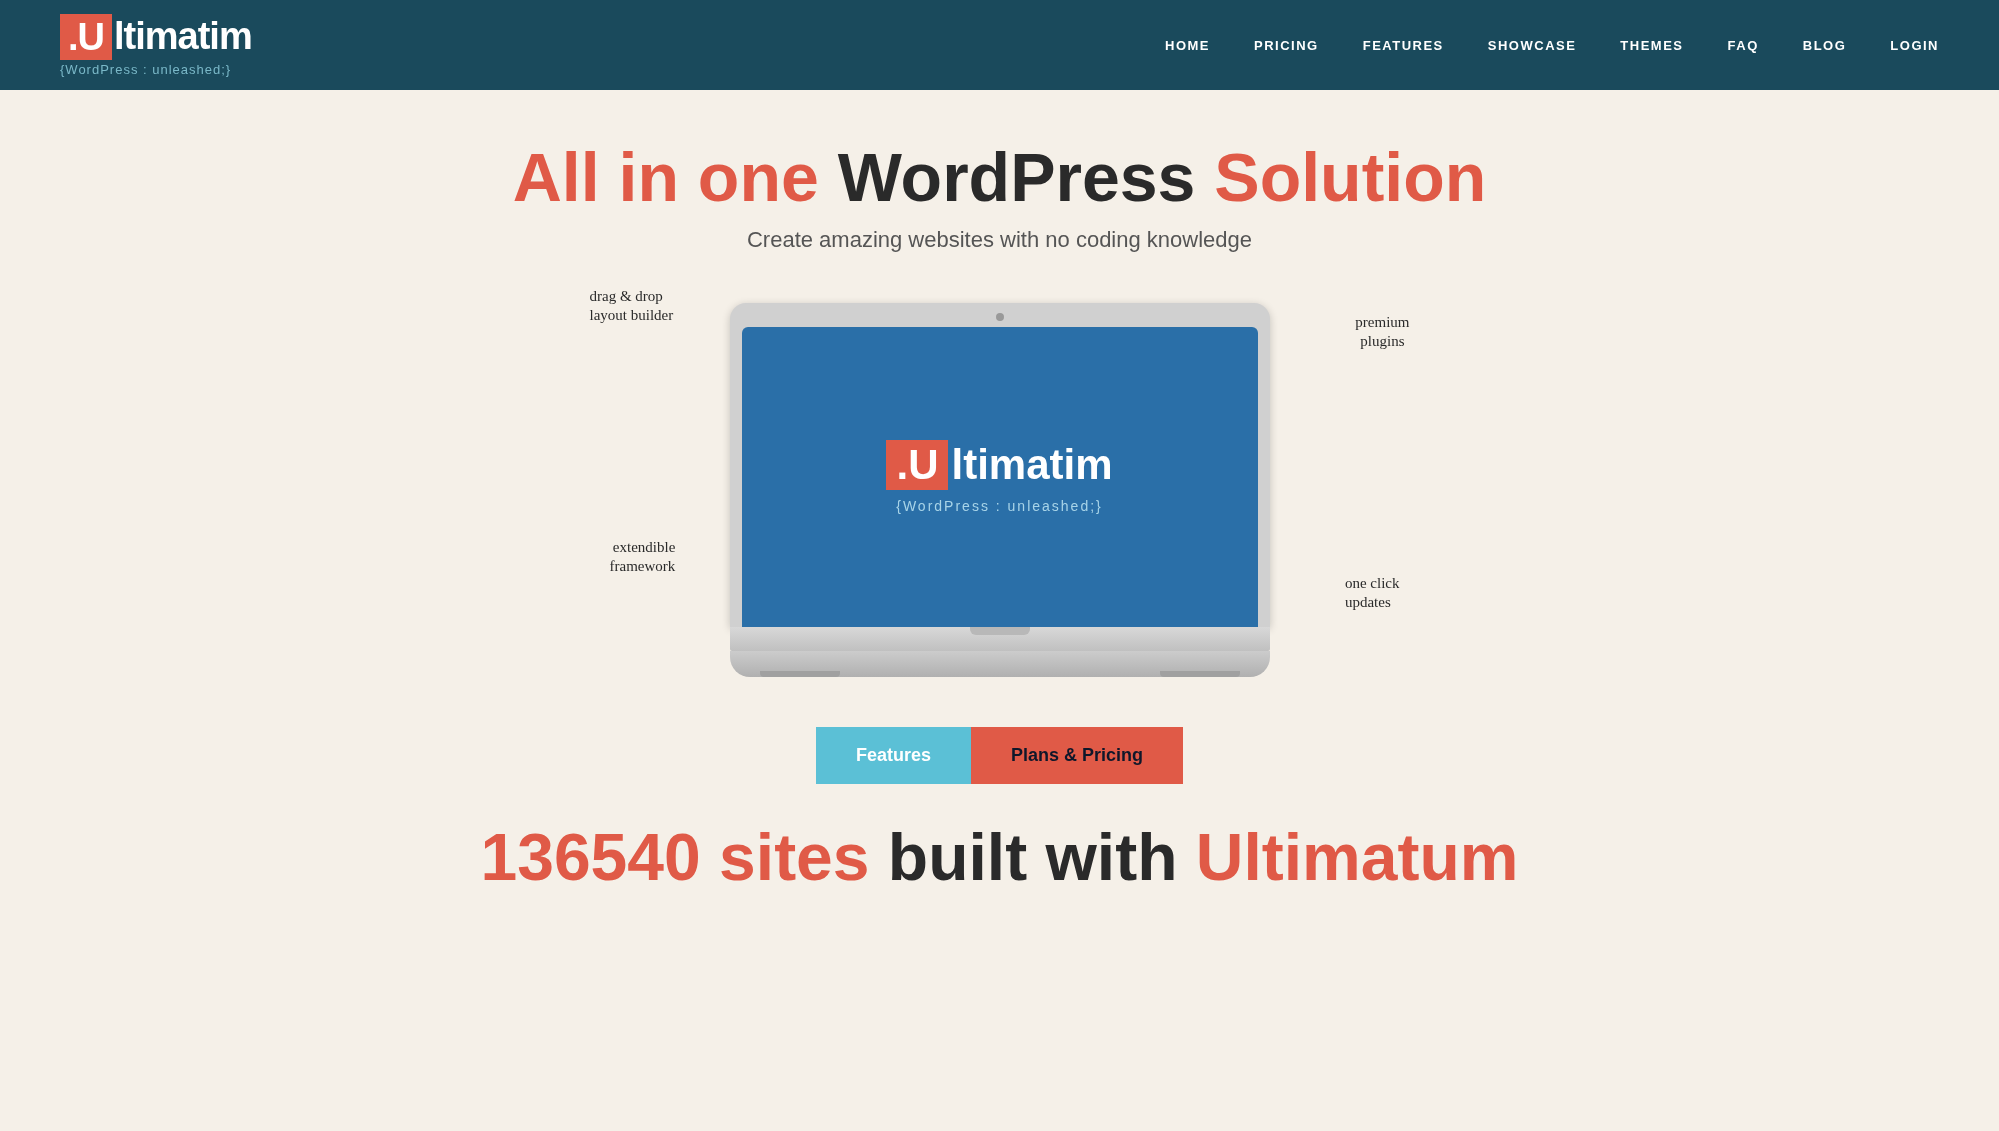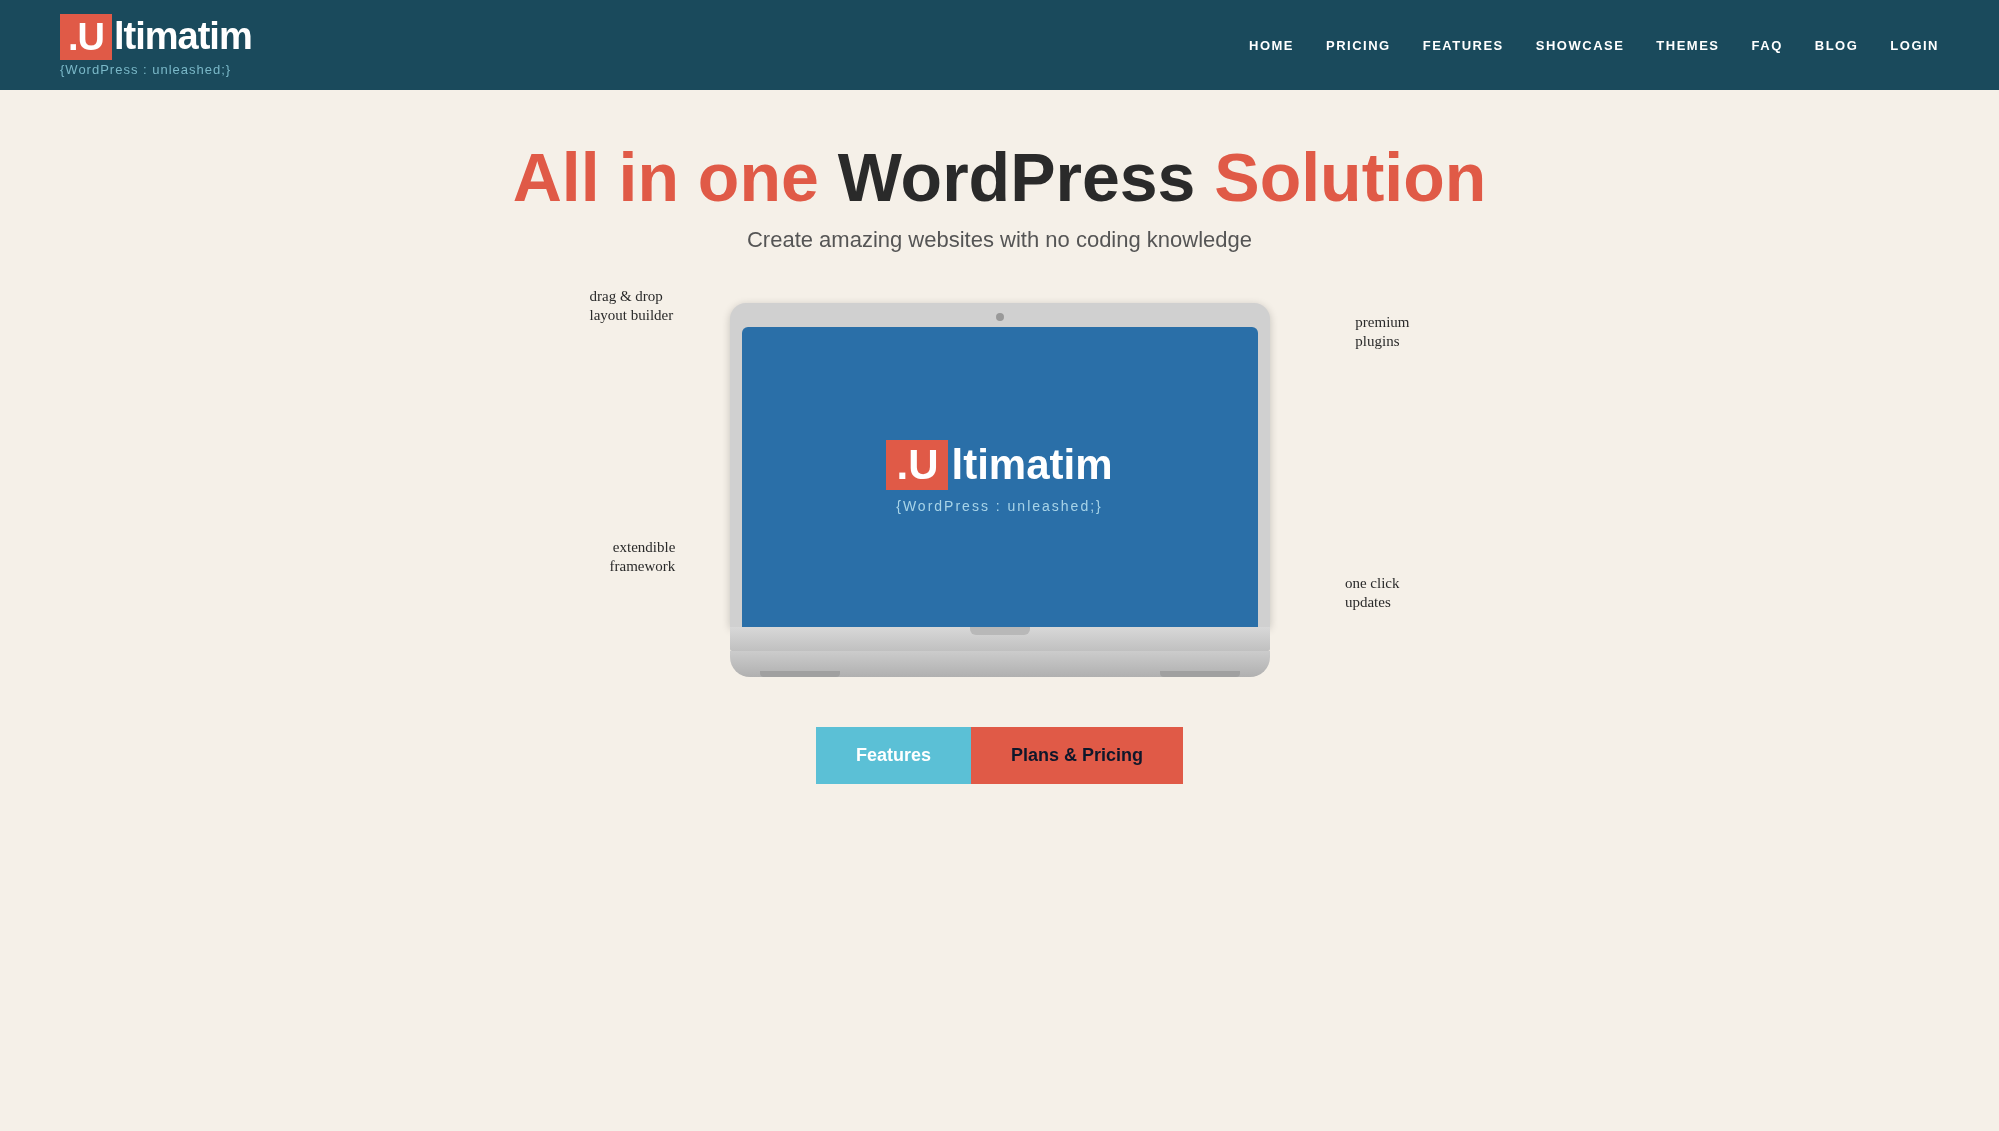--- a/index.html
+++ b/index.html
@@ -46,21 +46,21 @@
     }
     .logo-tagline {
       color: #7ab8c8;
       font-size: 13px;
       margin-top: 2px;
       letter-spacing: 1px;
     }
 
     nav {
       display: flex;
-      gap: 32px;
+      gap: 44px;
     }
     nav a {
       color: white;
       text-decoration: none;
       font-size: 13px;
       font-weight: 600;
       letter-spacing: 1.5px;
       text-transform: uppercase;
     }
 
@@ -109,21 +109,21 @@
       font-family: 'Comic Sans MS', 'Chalkboard SE', cursive;
     }
     .annotation-drag {
       top: 4px;
       left: 20px;
       text-align: left;
     }
     .annotation-premium {
       top: 30px;
       right: 20px;
-      text-align: left;
+      text-align: center;
     }
     .annotation-extendible {
       bottom: 120px;
       left: 40px;
       text-align: right;
     }
     .annotation-oneclick {
       bottom: 84px;
       right: 30px;
       text-align: left;
@@ -340,14 +340,17 @@
         </div>
       </div>
     </div>
   </div>
 
   <div class="cta-buttons">
     <button class="btn-features">Features</button>
     <button class="btn-pricing">Plans &amp; Pricing</button>
   </div>
 
+  <div class="stats-line">
+    <span class="coral">136540</span><span class="coral"> sites </span><span class="dark">built with </span><span class="coral">Ultimatum</span>
+  </div>
 
 </main>
 
 </body></html>

